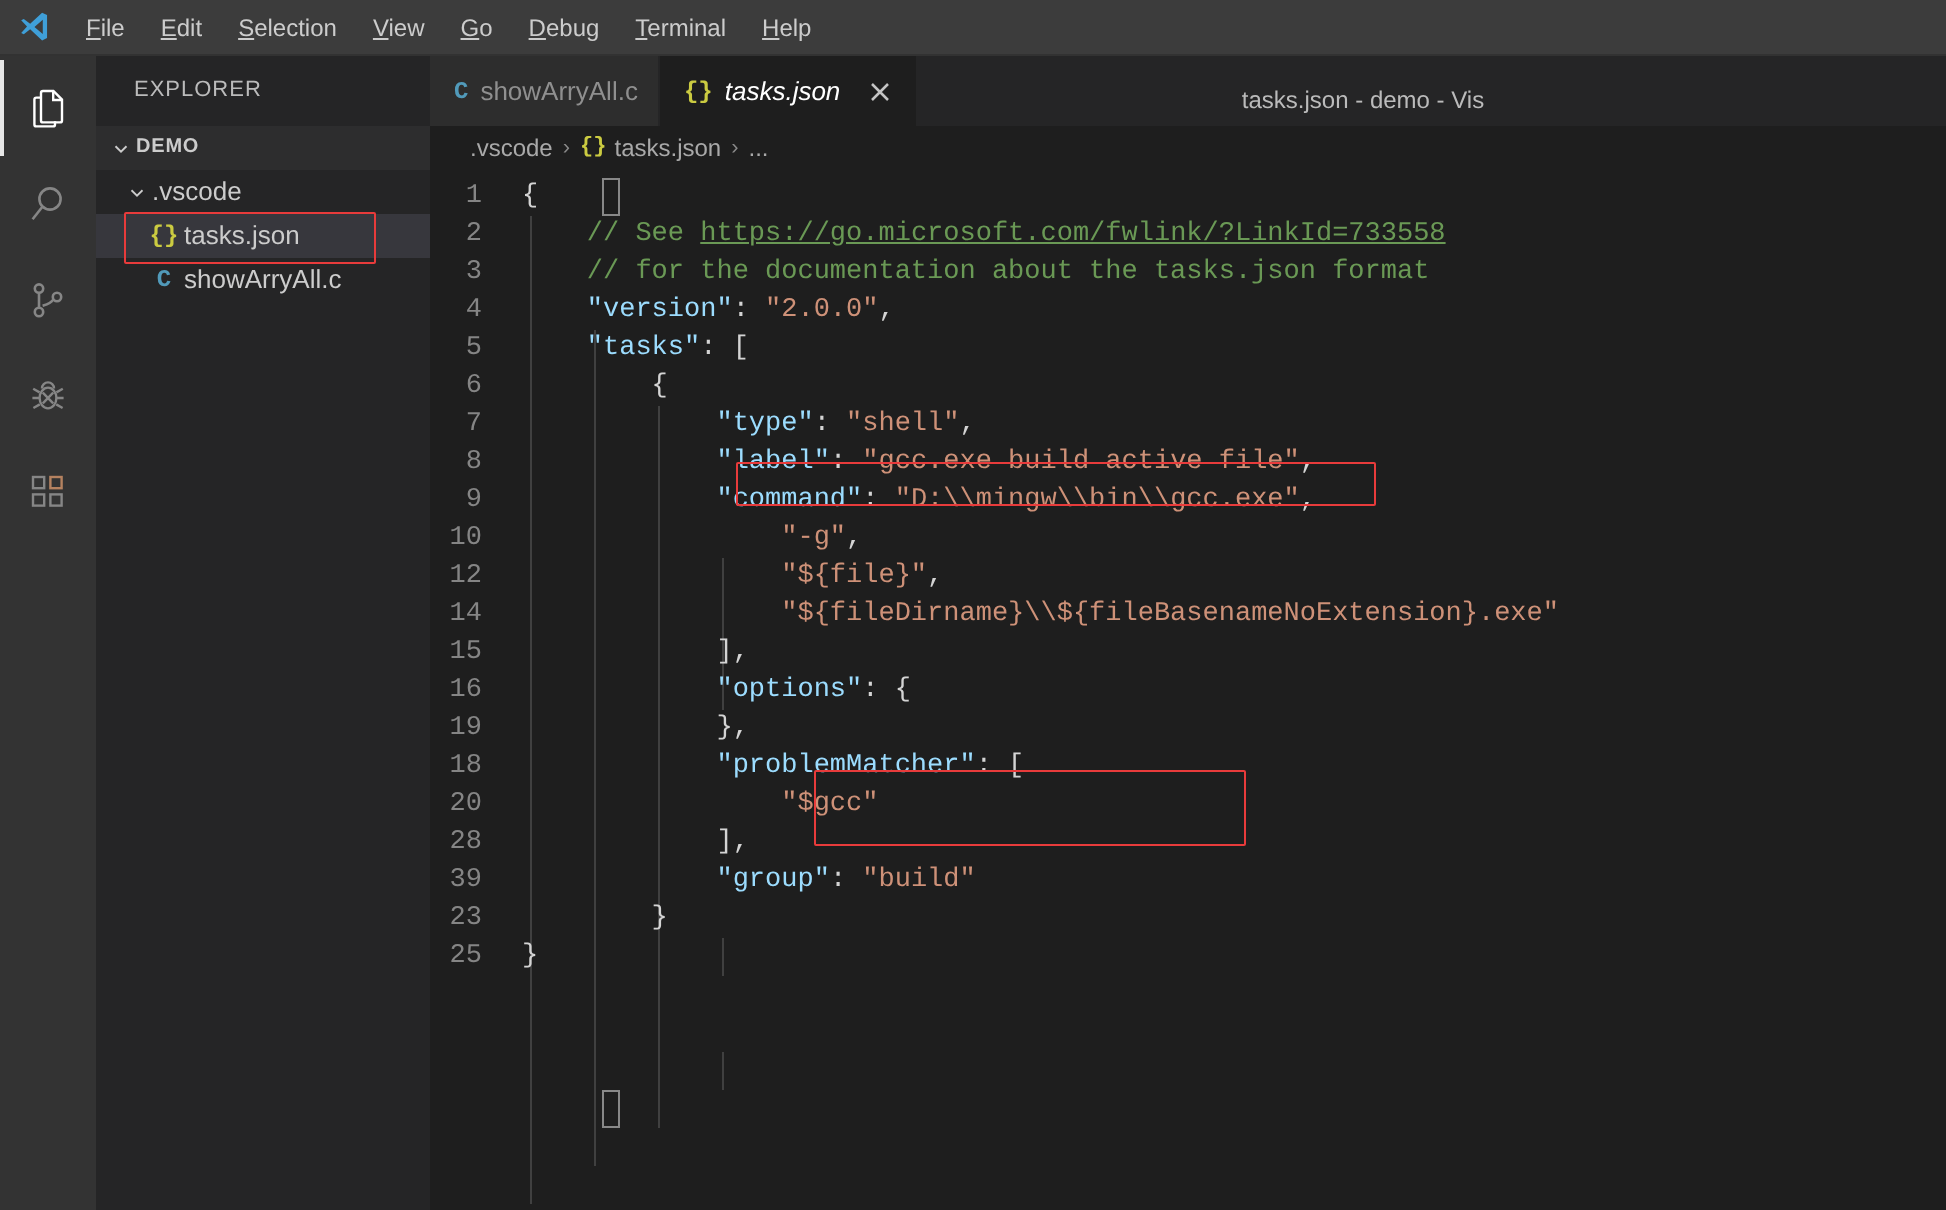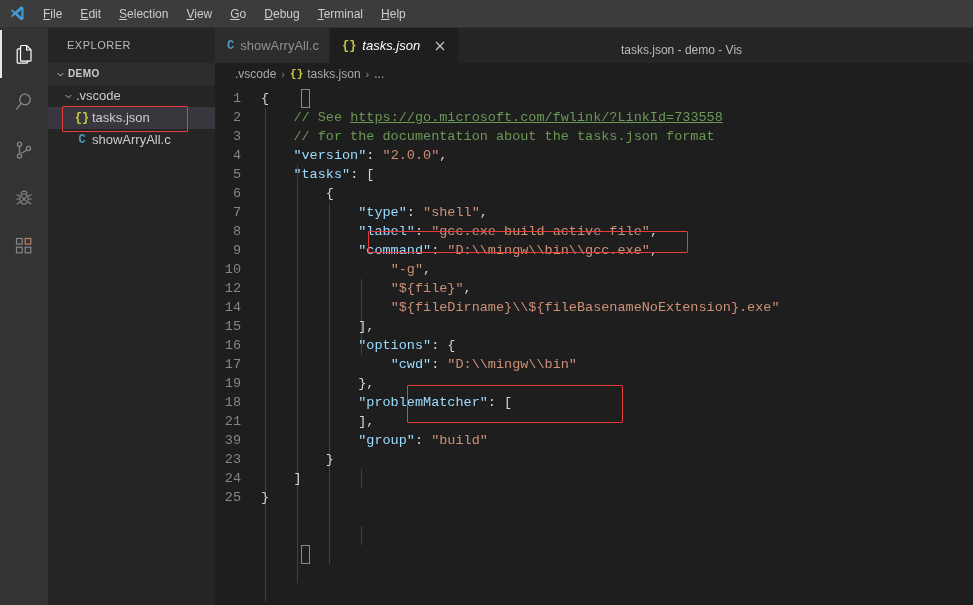--- a/index.html
+++ b/index.html
@@ -390,27 +390,26 @@
             <div class="cline"><div class="lnum">5</div><div class="ctext"><span class="tk-punc">    </span><span class="tk-key">"tasks"</span><span class="tk-punc">: [</span></div></div>
             <div class="cline"><div class="lnum">6</div><div class="ctext"><span class="tk-punc">        {</span></div></div>
             <div class="cline"><div class="lnum">7</div><div class="ctext"><span class="tk-punc">            </span><span class="tk-key">"type"</span><span class="tk-punc">: </span><span class="tk-str">"shell"</span><span class="tk-punc">,</span></div></div>
             <div class="cline"><div class="lnum">8</div><div class="ctext"><span class="tk-punc">            </span><span class="tk-key">"label"</span><span class="tk-punc">: </span><span class="tk-str">"gcc.exe build active file"</span><span class="tk-punc">,</span></div></div>
             <div class="cline"><div class="lnum">9</div><div class="ctext"><span class="tk-punc">            </span><span class="tk-key">"command"</span><span class="tk-punc">: </span><span class="tk-str">"D:\\mingw\\bin\\gcc.exe"</span><span class="tk-punc">,</span></div></div>
             <div class="cline"><div class="lnum">10</div><div class="ctext"><span class="tk-punc">                </span><span class="tk-str">"-g"</span><span class="tk-punc">,</span></div></div>
             <div class="cline"><div class="lnum">12</div><div class="ctext"><span class="tk-punc">                </span><span class="tk-str">"${file}"</span><span class="tk-punc">,</span></div></div>
             <div class="cline"><div class="lnum">14</div><div class="ctext"><span class="tk-punc">                </span><span class="tk-str">"${fileDirname}\\${fileBasenameNoExtension}.exe"</span></div></div>
             <div class="cline"><div class="lnum">15</div><div class="ctext"><span class="tk-punc">            ],</span></div></div>
             <div class="cline"><div class="lnum">16</div><div class="ctext"><span class="tk-punc">            </span><span class="tk-key">"options"</span><span class="tk-punc">: {</span></div></div>
-            <div class="cline"><div class="lnum">17</div><div class="ctext"><span class="tk-punc">                </span><span class="tk-key">"cwd"</span><span class="tk-punc">: </span><span class="tk-str">"D:\\mingw\\bin"</span></div></div>
             <div class="cline"><div class="lnum">19</div><div class="ctext"><span class="tk-punc">            },</span></div></div>
             <div class="cline"><div class="lnum">18</div><div class="ctext"><span class="tk-punc">            </span><span class="tk-key">"problemMatcher"</span><span class="tk-punc">: [</span></div></div>
-            <div class="cline"><div class="lnum">21</div><div class="ctext"><span class="tk-punc">            ],</span></div></div>
+            <div class="cline"><div class="lnum">20</div><div class="ctext"><span class="tk-punc">                </span><span class="tk-str">"$gcc"</span></div></div>
+            <div class="cline"><div class="lnum">28</div><div class="ctext"><span class="tk-punc">            ],</span></div></div>
             <div class="cline"><div class="lnum">39</div><div class="ctext"><span class="tk-punc">            </span><span class="tk-key">"group"</span><span class="tk-punc">: </span><span class="tk-str">"build"</span></div></div>
             <div class="cline"><div class="lnum">23</div><div class="ctext"><span class="tk-punc">        }</span></div></div>
-            <div class="cline"><div class="lnum">24</div><div class="ctext"><span class="tk-punc">    ]</span></div></div>
             <div class="cline"><div class="lnum">25</div><div class="ctext"><span class="tk-punc">}</span></div></div>
           </div>
 
         <div class="bmatch" style="left:86px; top:4px;  width:9px; height:19px;"></div>
         <div class="bmatch" style="left:86px; top:460px; width:9px; height:19px;"></div>
       </div>
 
     </div>
   </div>
 

